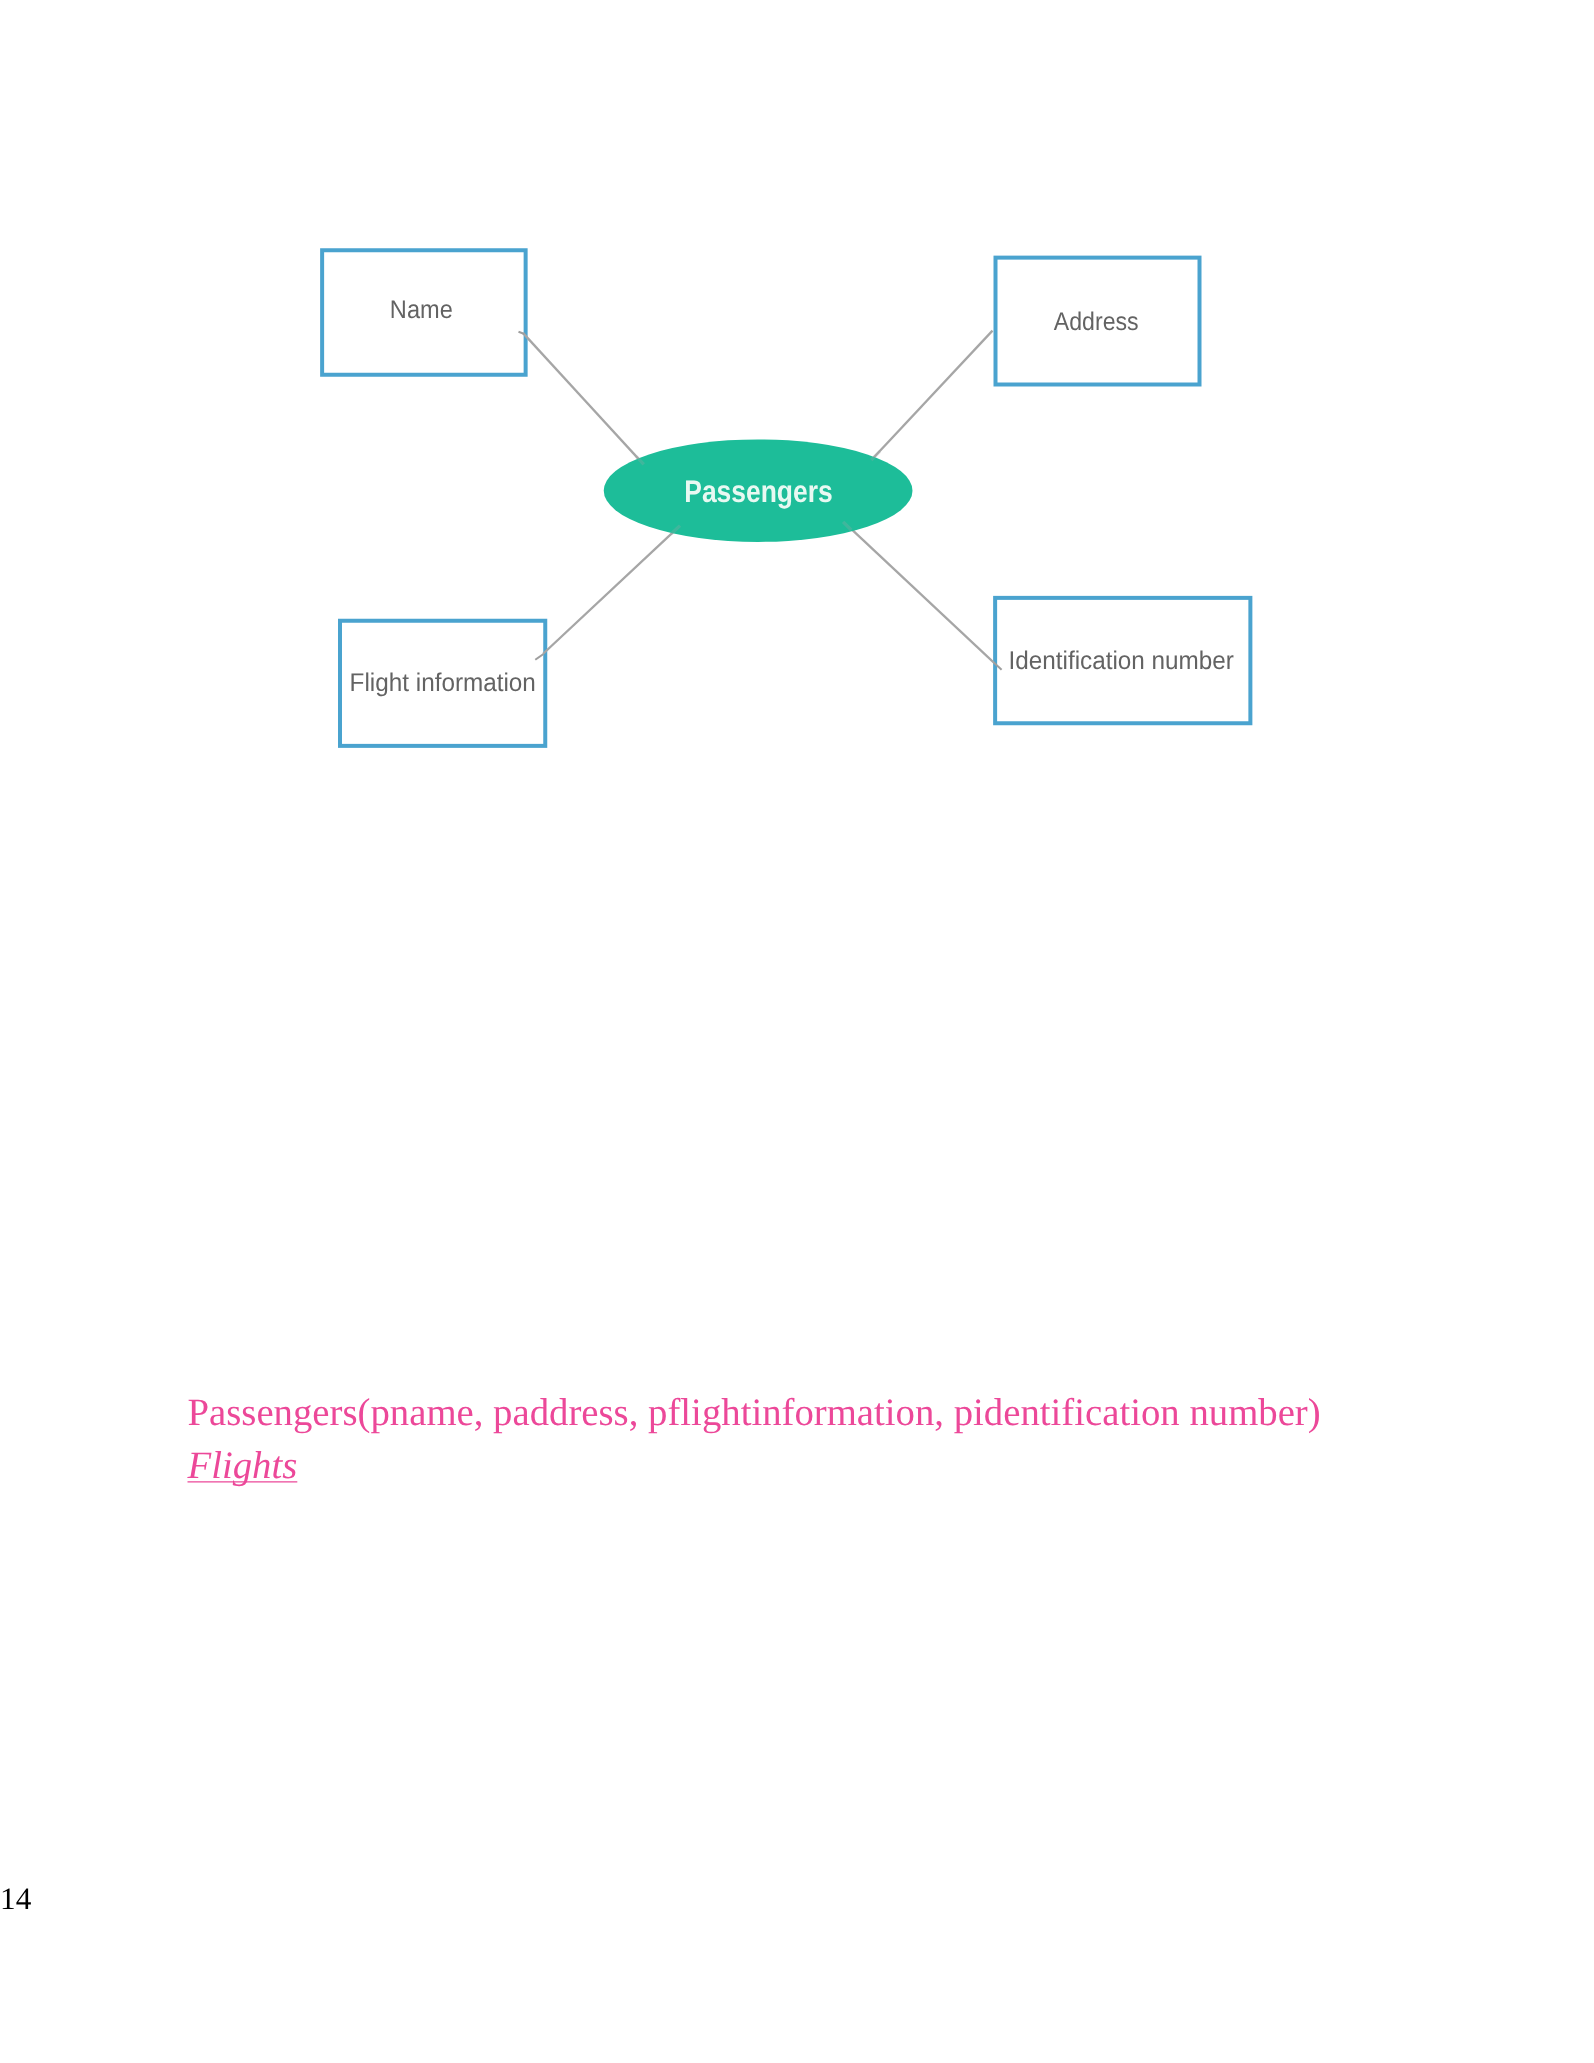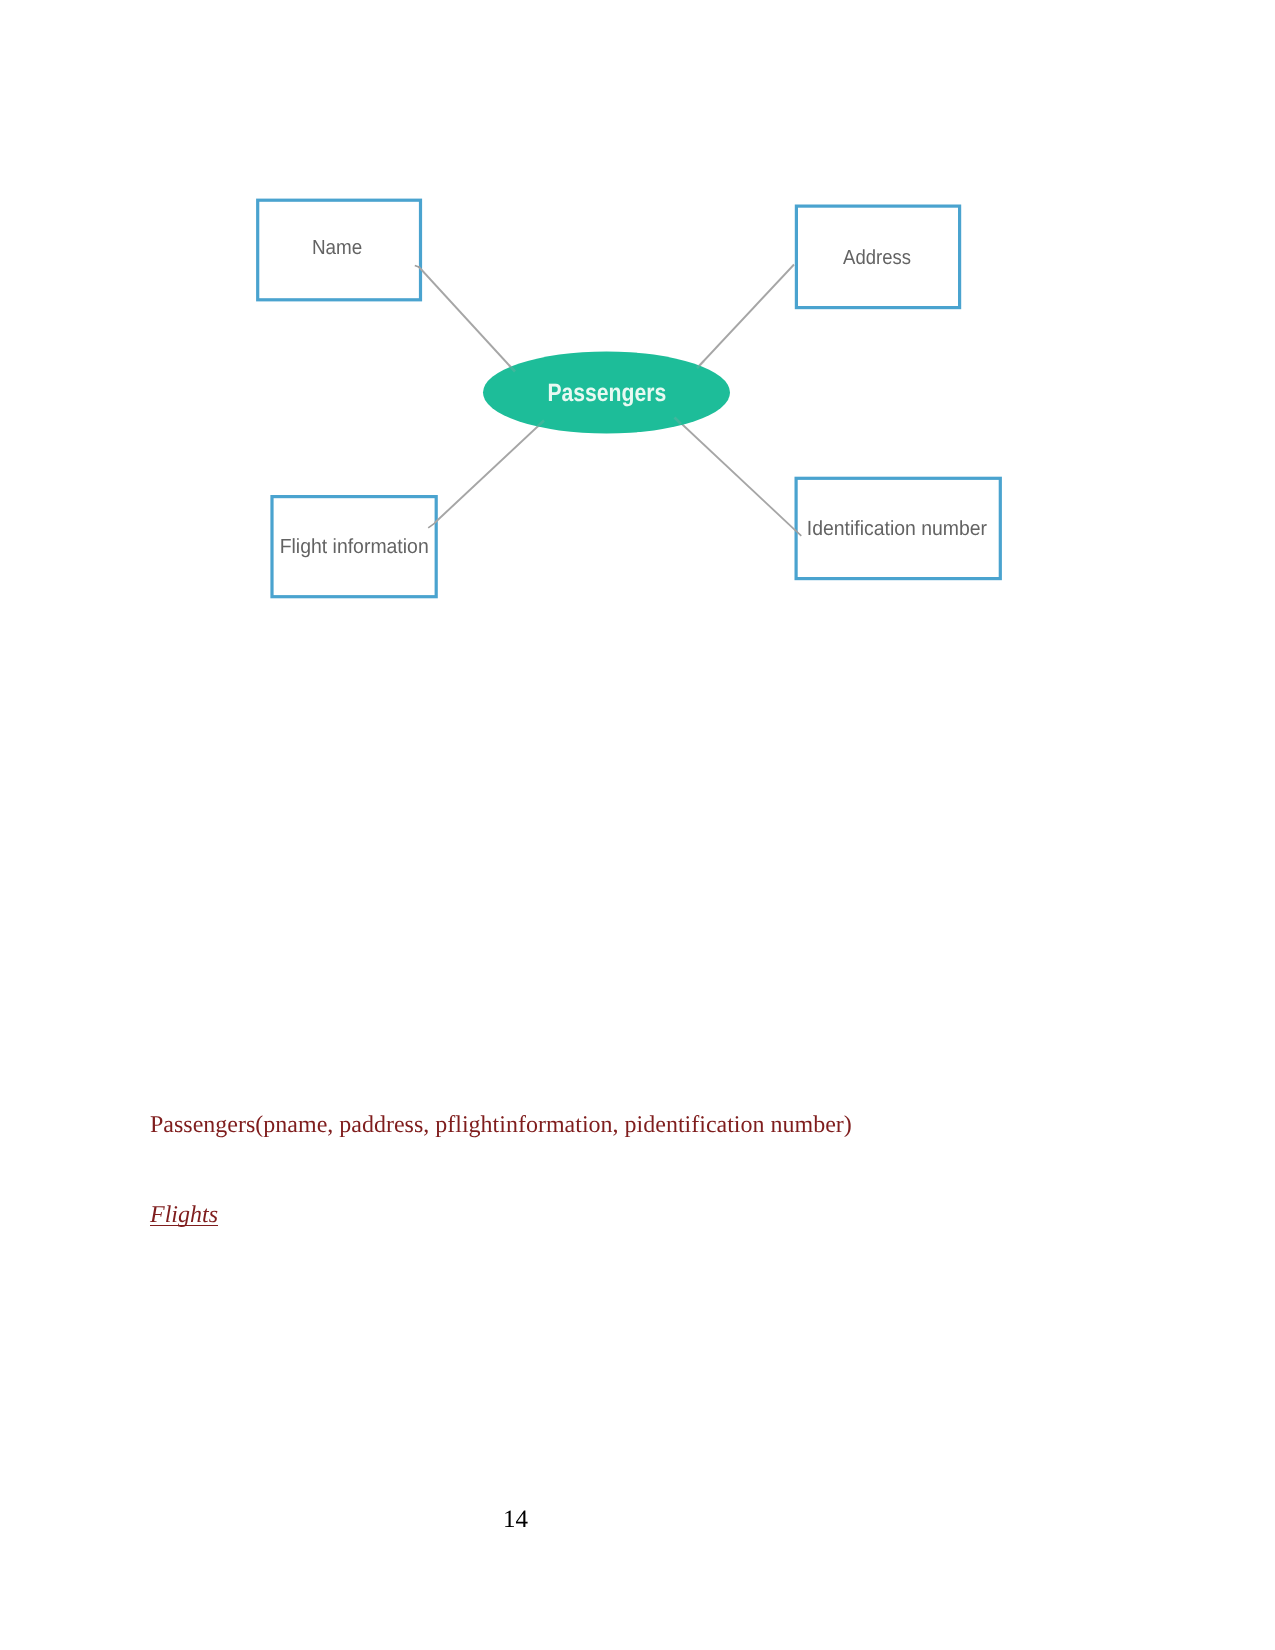--- a/index.html
+++ b/index.html
@@ -1,27 +1,27 @@
 <!DOCTYPE html>
 <html><head>
 <meta charset="utf-8">
 <style>
   html, body { margin:0; padding:0; }
   body { width:1275px; height:1650px; background:#ffffff; position:relative;
          -webkit-font-smoothing:antialiased; text-rendering:geometricPrecision;
          font-family:"Liberation Serif", serif; overflow:hidden; }
   .page { position:absolute; left:0; top:16px; width:1275px; height:1650px; }
   #diagram { position:absolute; left:0px; top:0px; transform:translateZ(0); }
-  .doc-line { position:absolute; font-size:24px; color:#7f1d1d; white-space:nowrap;
+  .doc-line { position:absolute; font-size:31px; color:#ec4899; white-space:nowrap;
               transform:translateZ(0); }
   #line1 { left:150px; top:1096px; }
   #line2 { left:150px; top:1138px; font-style:italic; text-decoration:underline;
            text-decoration-skip-ink:none; text-decoration-thickness:1.4px;
-           text-underline-offset:3.2px;margin-top:48px; }
-  #pagenum { position:absolute; left:0; top:1490px; width:1031px; text-align:center;
+           text-underline-offset:3.2px; }
+  #pagenum { position:absolute; left:0; top:1490px; width:1031px; text-align:left;
              font-size:25px; color:#000; transform:translateZ(0); }
 </style>
 </head>
 <body style="background: rgb(255, 255, 255); color: rgb(0, 0, 0);">
 
 <div class="page">
 
   <svg id="diagram" width="1275" height="700" viewBox="0 0 1275 700">
     <g>
       <rect x="257.7" y="184.2" width="162.8" height="99.6" stroke-width="3.2" fill="#ffffff" stroke="#4aa3cf"></rect>

